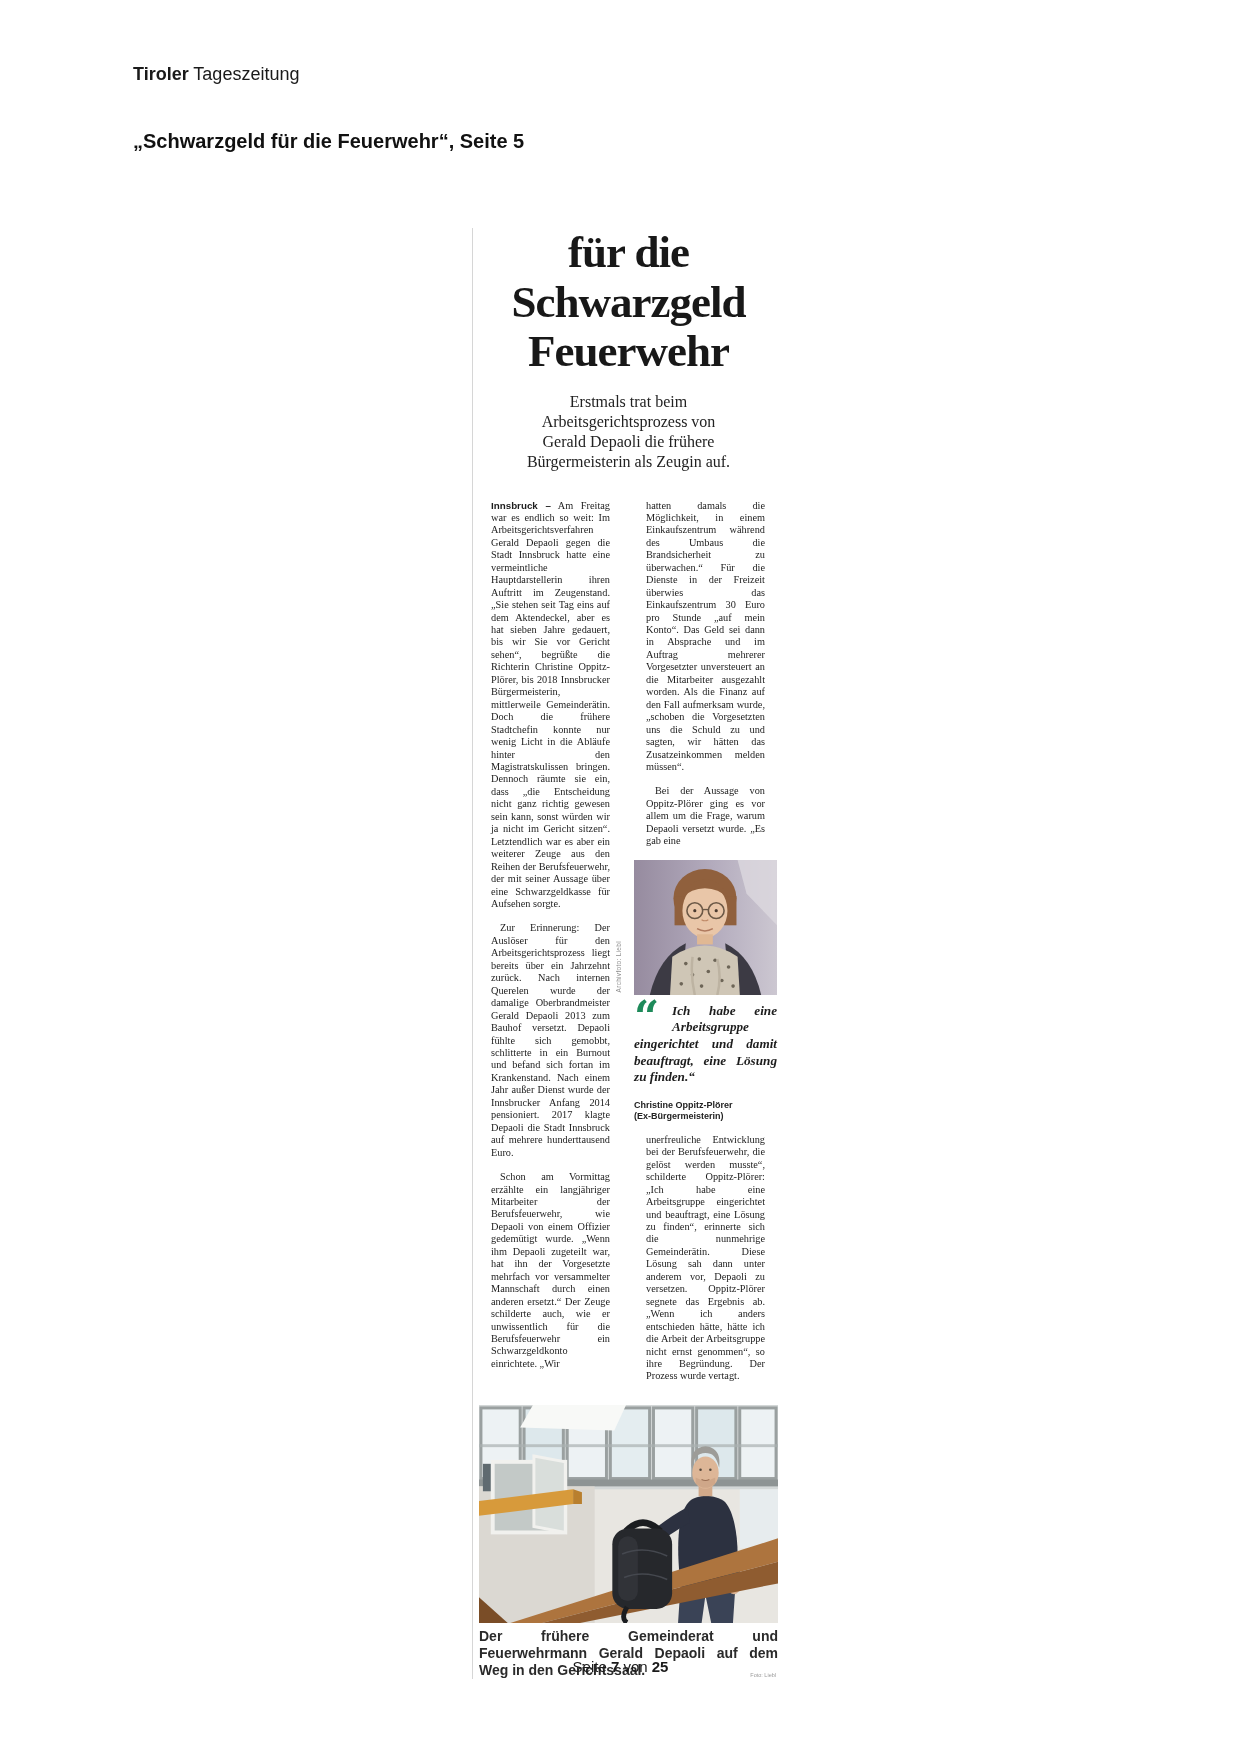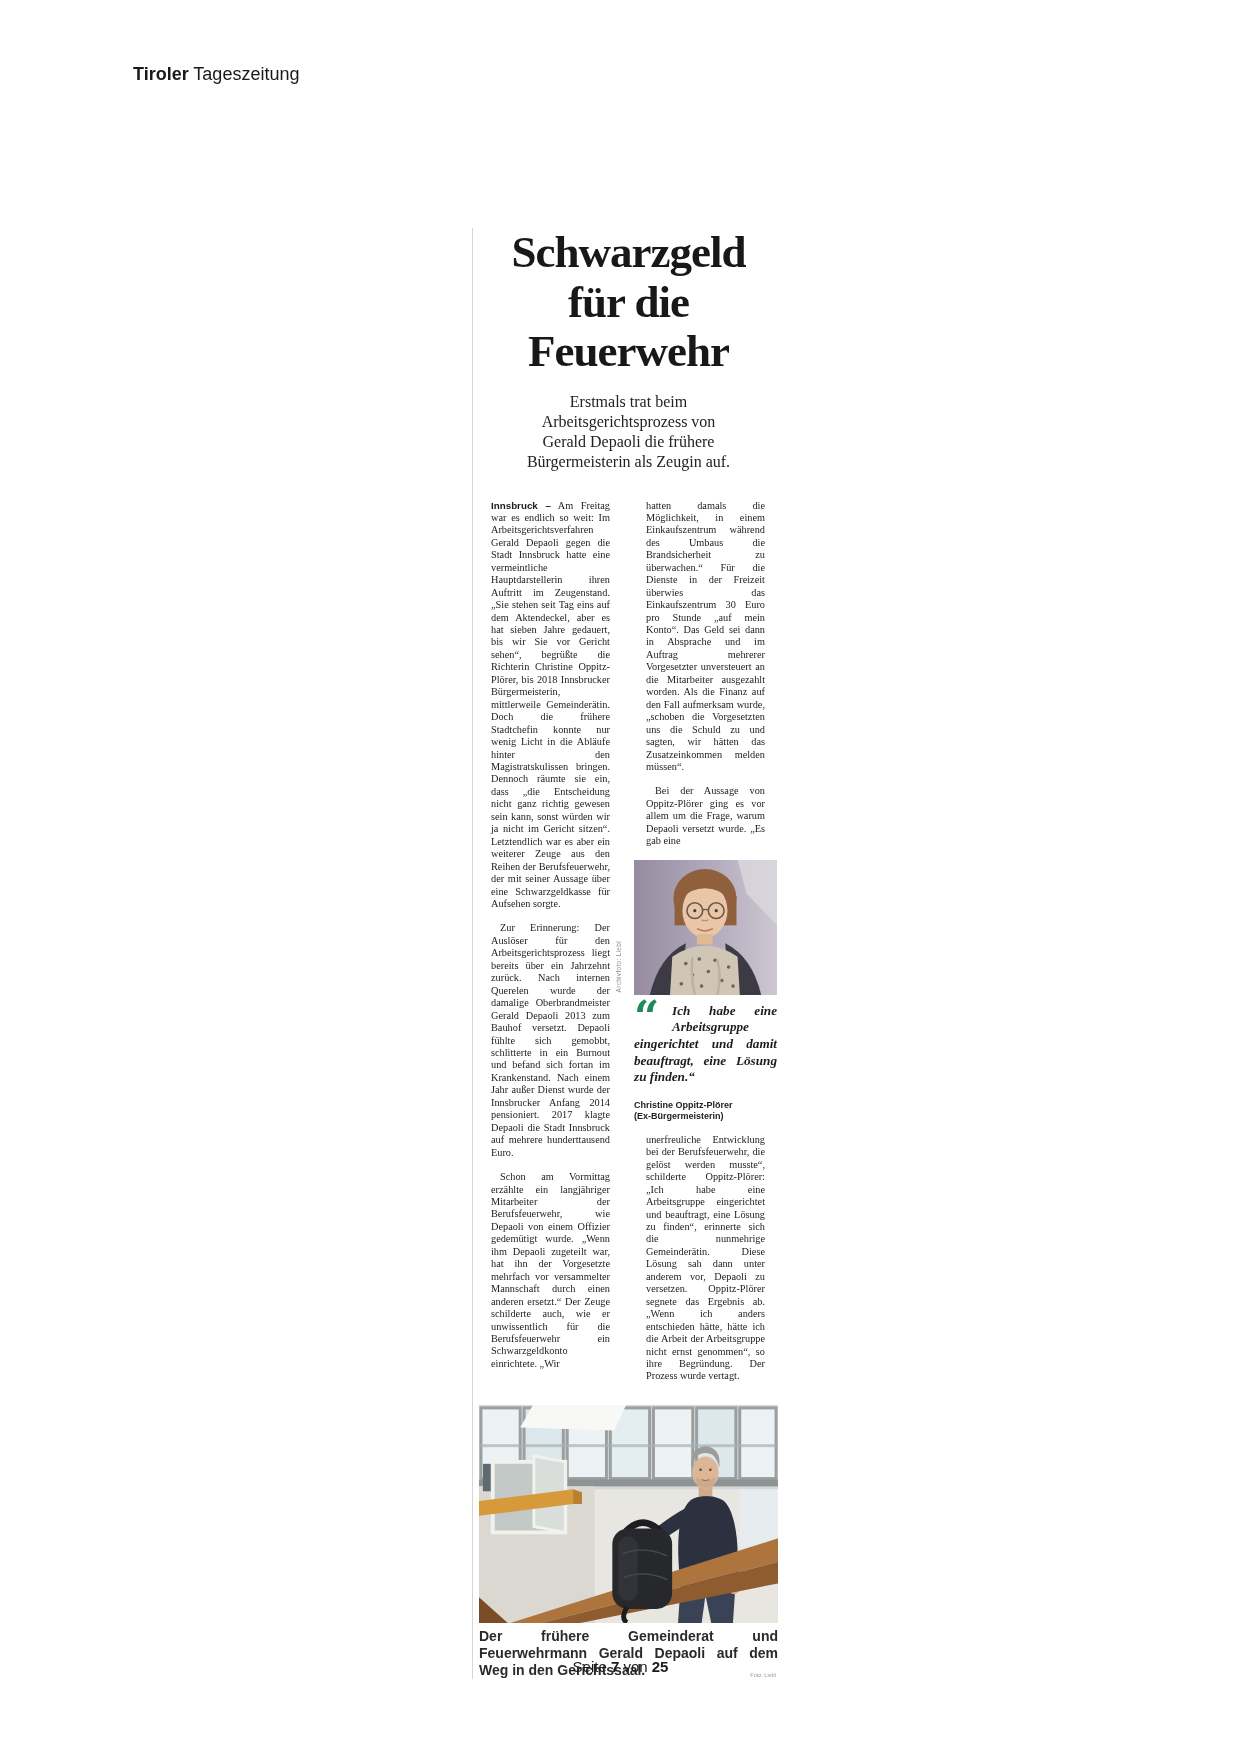--- a/index.html
+++ b/index.html
@@ -54,26 +54,27 @@
 </style>
 </head>
 <body>
 
 <div class="page">
 
   <div class="masthead">
     <span class="b">Tiroler</span><span> Tageszeitung</span>
   </div>
 
+  <div class="clip-ref">„Schwarzgeld für die Feuerwehr“, Seite 5</div>
 
   <div class="article">
 
     <div class="headline">
+      <div>für die</div>
       <div>Schwarzgeld</div>
-      <div>für die</div>
       <div>Feuerwehr</div>
     </div>
 
     <div class="subhead">
       <div>Erstmals trat beim</div>
       <div>Arbeitsgerichtsprozess von</div>
       <div>Gerald Depaoli die frühere</div>
       <div>Bürgermeisterin als Zeugin auf.</div>
     </div>
 

